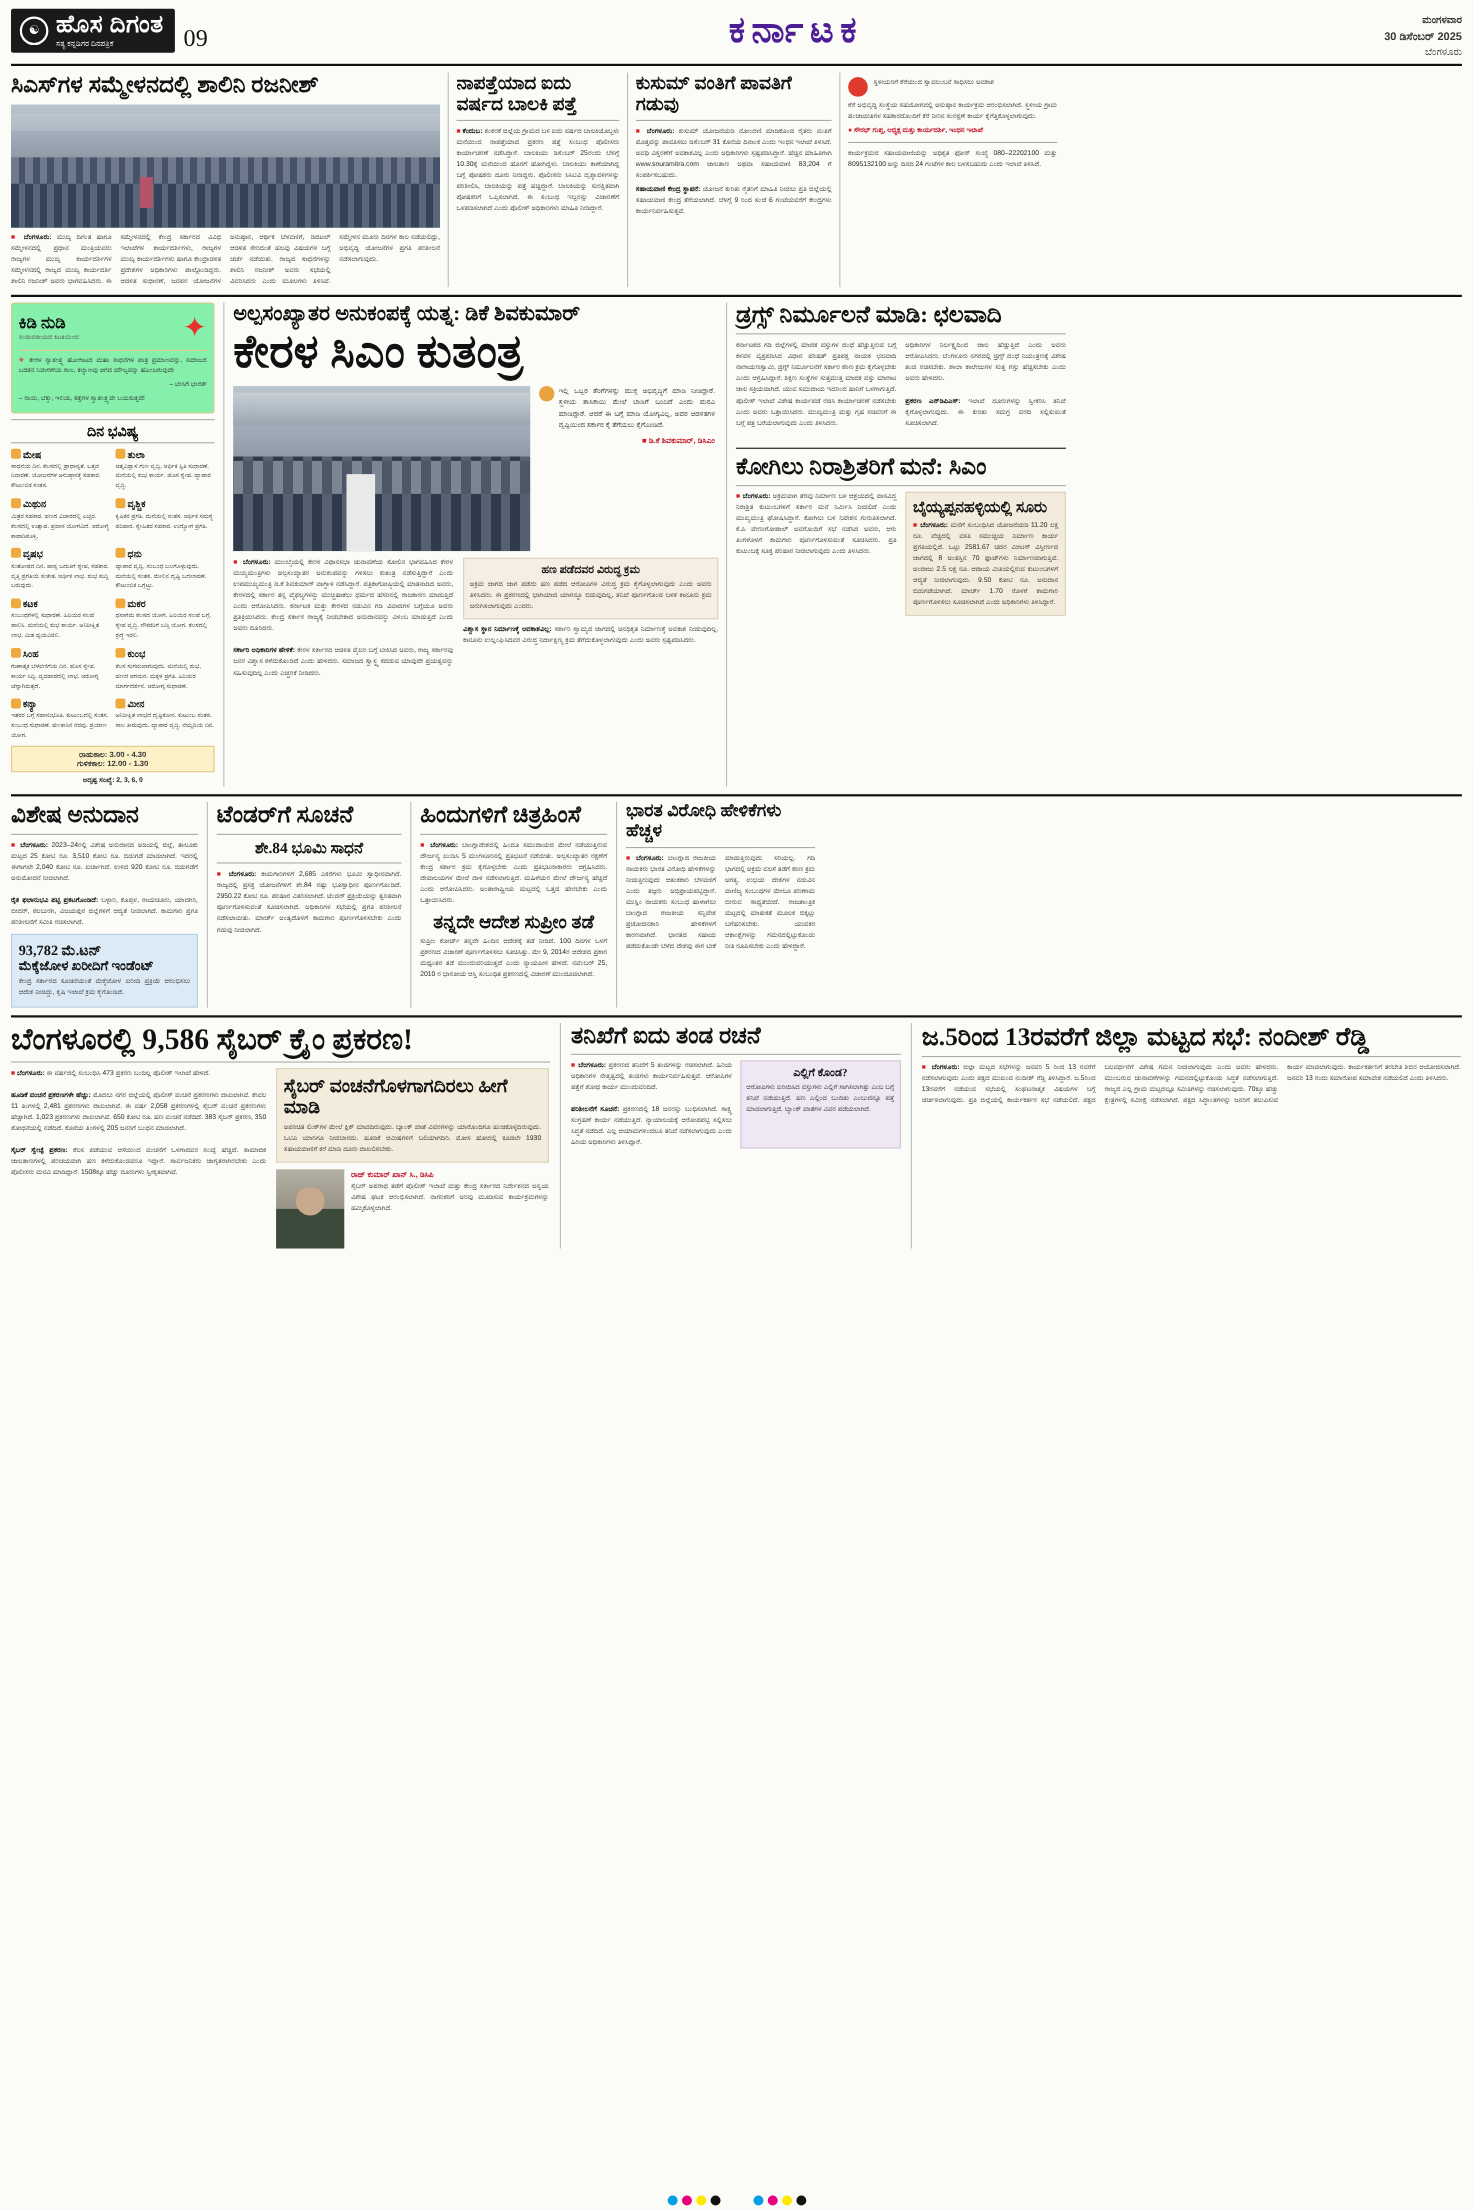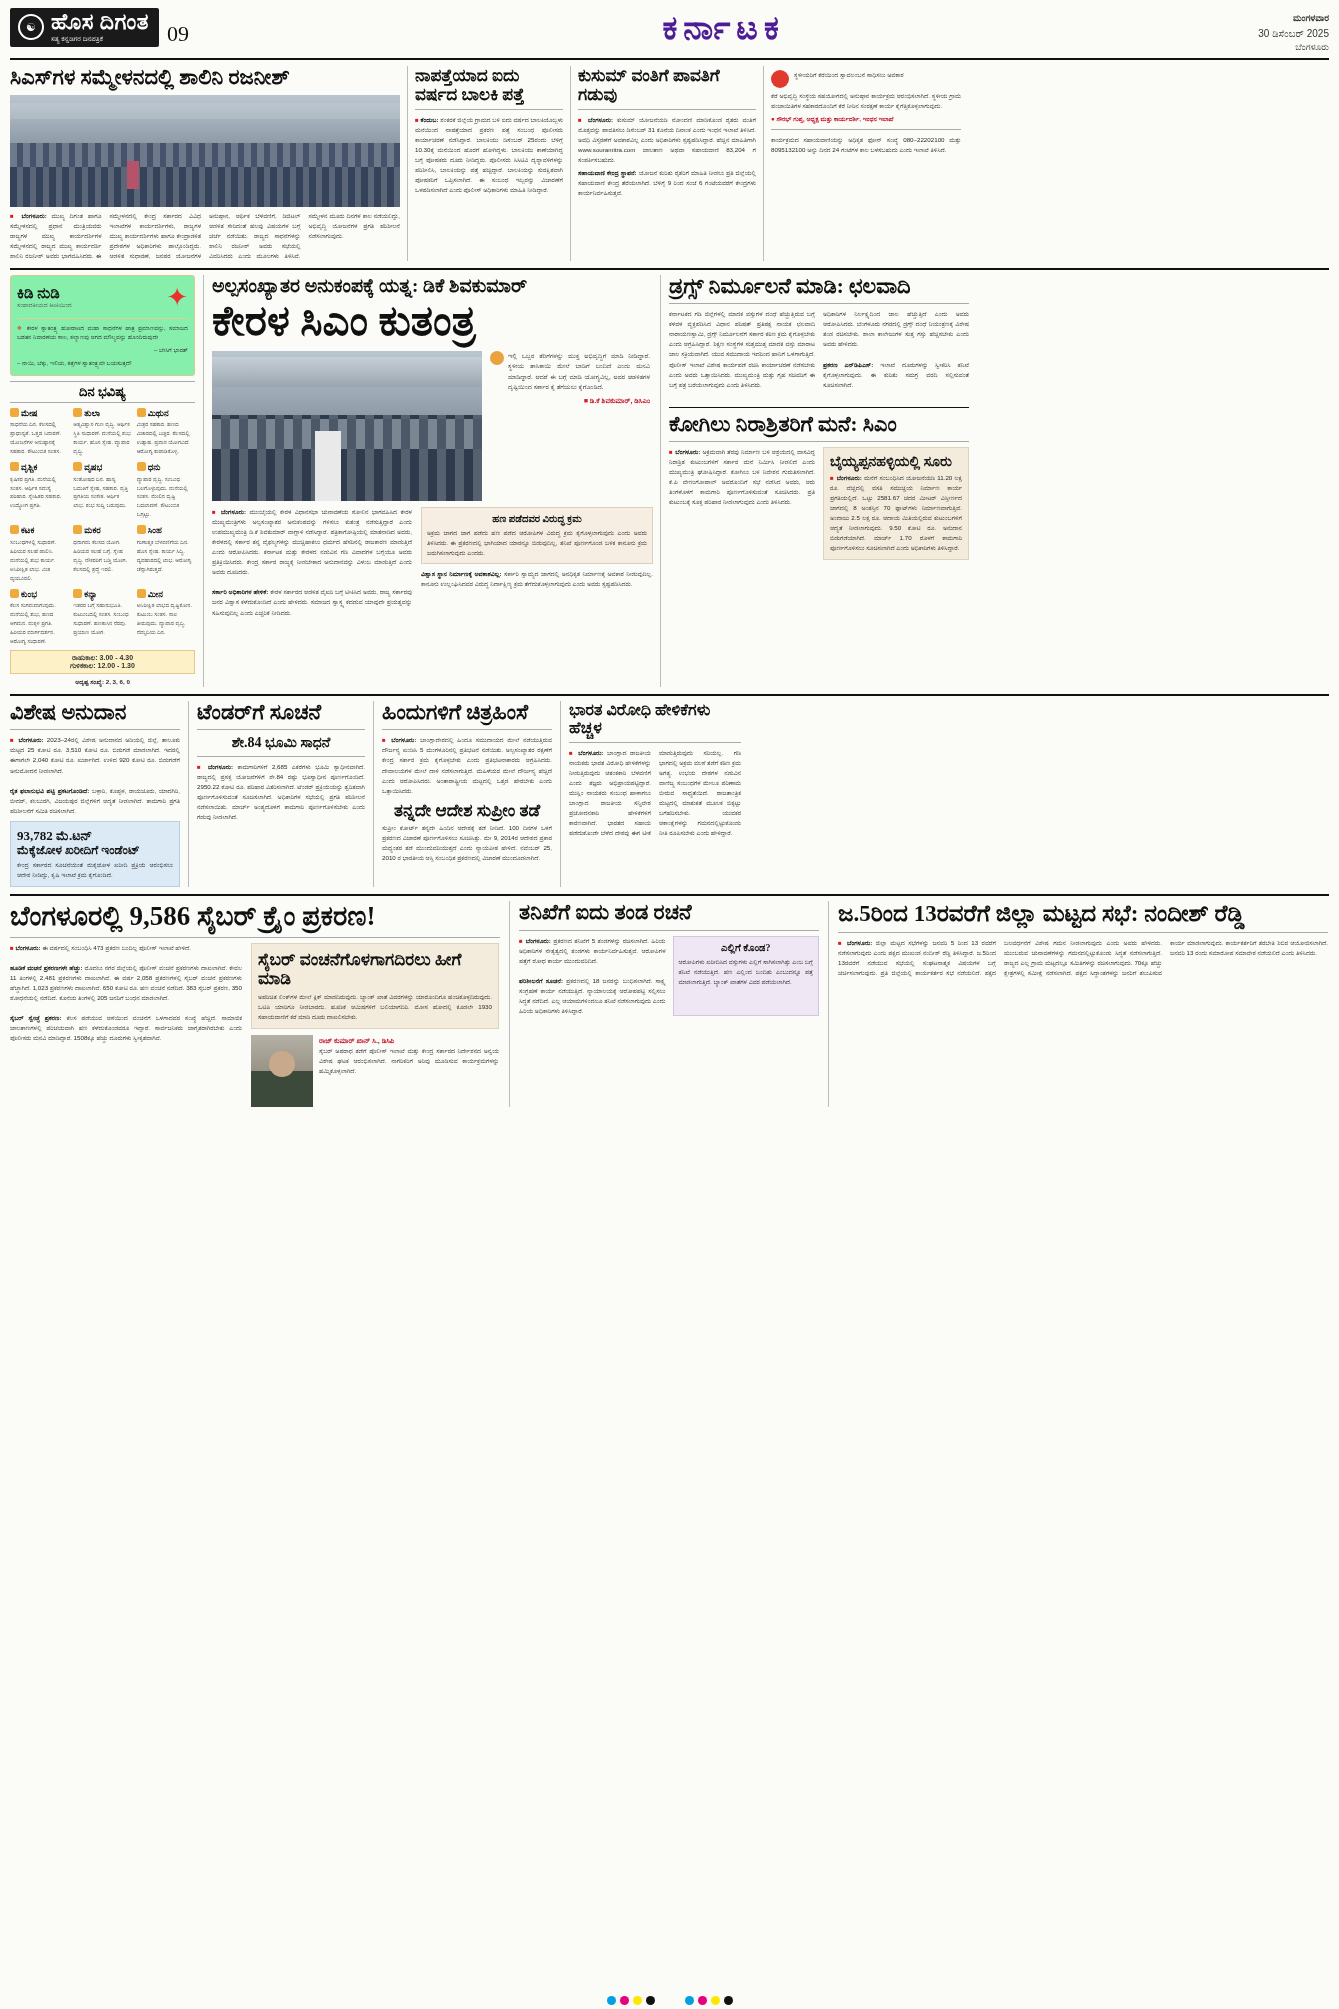--- a/index.html
+++ b/index.html
@@ -21,21 +21,21 @@
                  display:flex; align-items:center; justify-content:center; font-size:11px; }
   .logo-text { font-family:"Liberation Serif", serif; }
   .logo-main { font-size:22px; font-weight:bold; line-height:1; letter-spacing:.5px; }
   .logo-sub { font-size:7px; margin-top:2px; }
   .logo-num { font-family:"Liberation Serif", serif; font-size:22px; font-weight:normal; color:#111;
               align-self:flex-end; margin-left:2px; }
   .centre-title { font-family:"Liberation Serif", serif; font-size:33px; font-weight:bold; letter-spacing:6px;
                   color:#4c1d95; margin-top:2px; }
   .mast-right { text-align:right; font-size:9px; color:#333; line-height:1.5; padding-top:4px; }
   .mast-right .d1 { font-weight:bold; font-size:9px; }
-  .mast-right .d2 { font-weight:normal; font-size:10px;text-align:center; }
+  .mast-right .d2 { font-weight:bold; font-size:10px;text-align:center; }
 
   
   .hl { font-family:"Liberation Serif", serif; font-weight:bold; color:#111; line-height:1.12; }
   .hl-xl { font-size:31px; }
   .hl-lg { font-size:21px; }
   .hl-md { font-size:17px; }
   .hl-sm { font-size:14px; }
   .body-txt { font-size:6.2px; line-height:1.62; color:#2a2a2a; text-align:justify; }
   .dateline { font-weight:bold; color:#111; }
   .bullet { color:#d81f26; font-weight:bold; }
@@ -53,21 +53,21 @@
   
   .mid-grid { display:grid; grid-template-columns:185px 1px 440px 1px 300px; gap:8px; }
 
   .tipbox { border:1px solid #d9c98a; background:#86efac; border-radius:3px; padding:6px; }
   .tip-title { font-family:"Liberation Serif", serif; font-weight:bold; font-size:15px; color:#111; }
   .tip-sub { font-size:6px; color:#555; }
   .star { color:#e8322a; }
 
   .zodiac-head { text-align:center; font-family:"Liberation Serif", serif; font-weight:bold; font-size:13px;
                  border-top:1px solid #aaa; border-bottom:1px solid #aaa; margin:5px 0 4px; padding:2px 0; }
-  .zod-grid { display:grid; grid-template-columns:1fr 1fr 1fr; gap:5px; }
+  .zod-grid { display:grid; grid-template-columns:1fr 1fr; gap:5px; }
   .zod { font-size:5.6px; line-height:1.6; color:#333; }
   .zod b { font-family:"Liberation Serif", serif; font-size:8.5px; display:block; color:#111; }
   .zico { display:inline-block; width:9px; height:9px; background:#f0a93b; border-radius:2px;
           vertical-align:-1px; margin-right:2px; }
   .timebar { background:#fdf1c8; border:1px solid #e0c98a; text-align:center; font-size:7px;
              padding:3px; margin-top:4px; font-weight:bold; color:#333; }
 
   .callout { background:#f6eee2; border:1px solid #ddd0bb; padding:5px; }
   .callout-title { font-family:Liberation Serif, serif; font-weight:bold; font-size:10px; color:#111; margin-bottom:3px;text-align:center; }
   .quote-attr { text-align:right; font-weight:bold; color:#c2152a; font-size:7px; }

